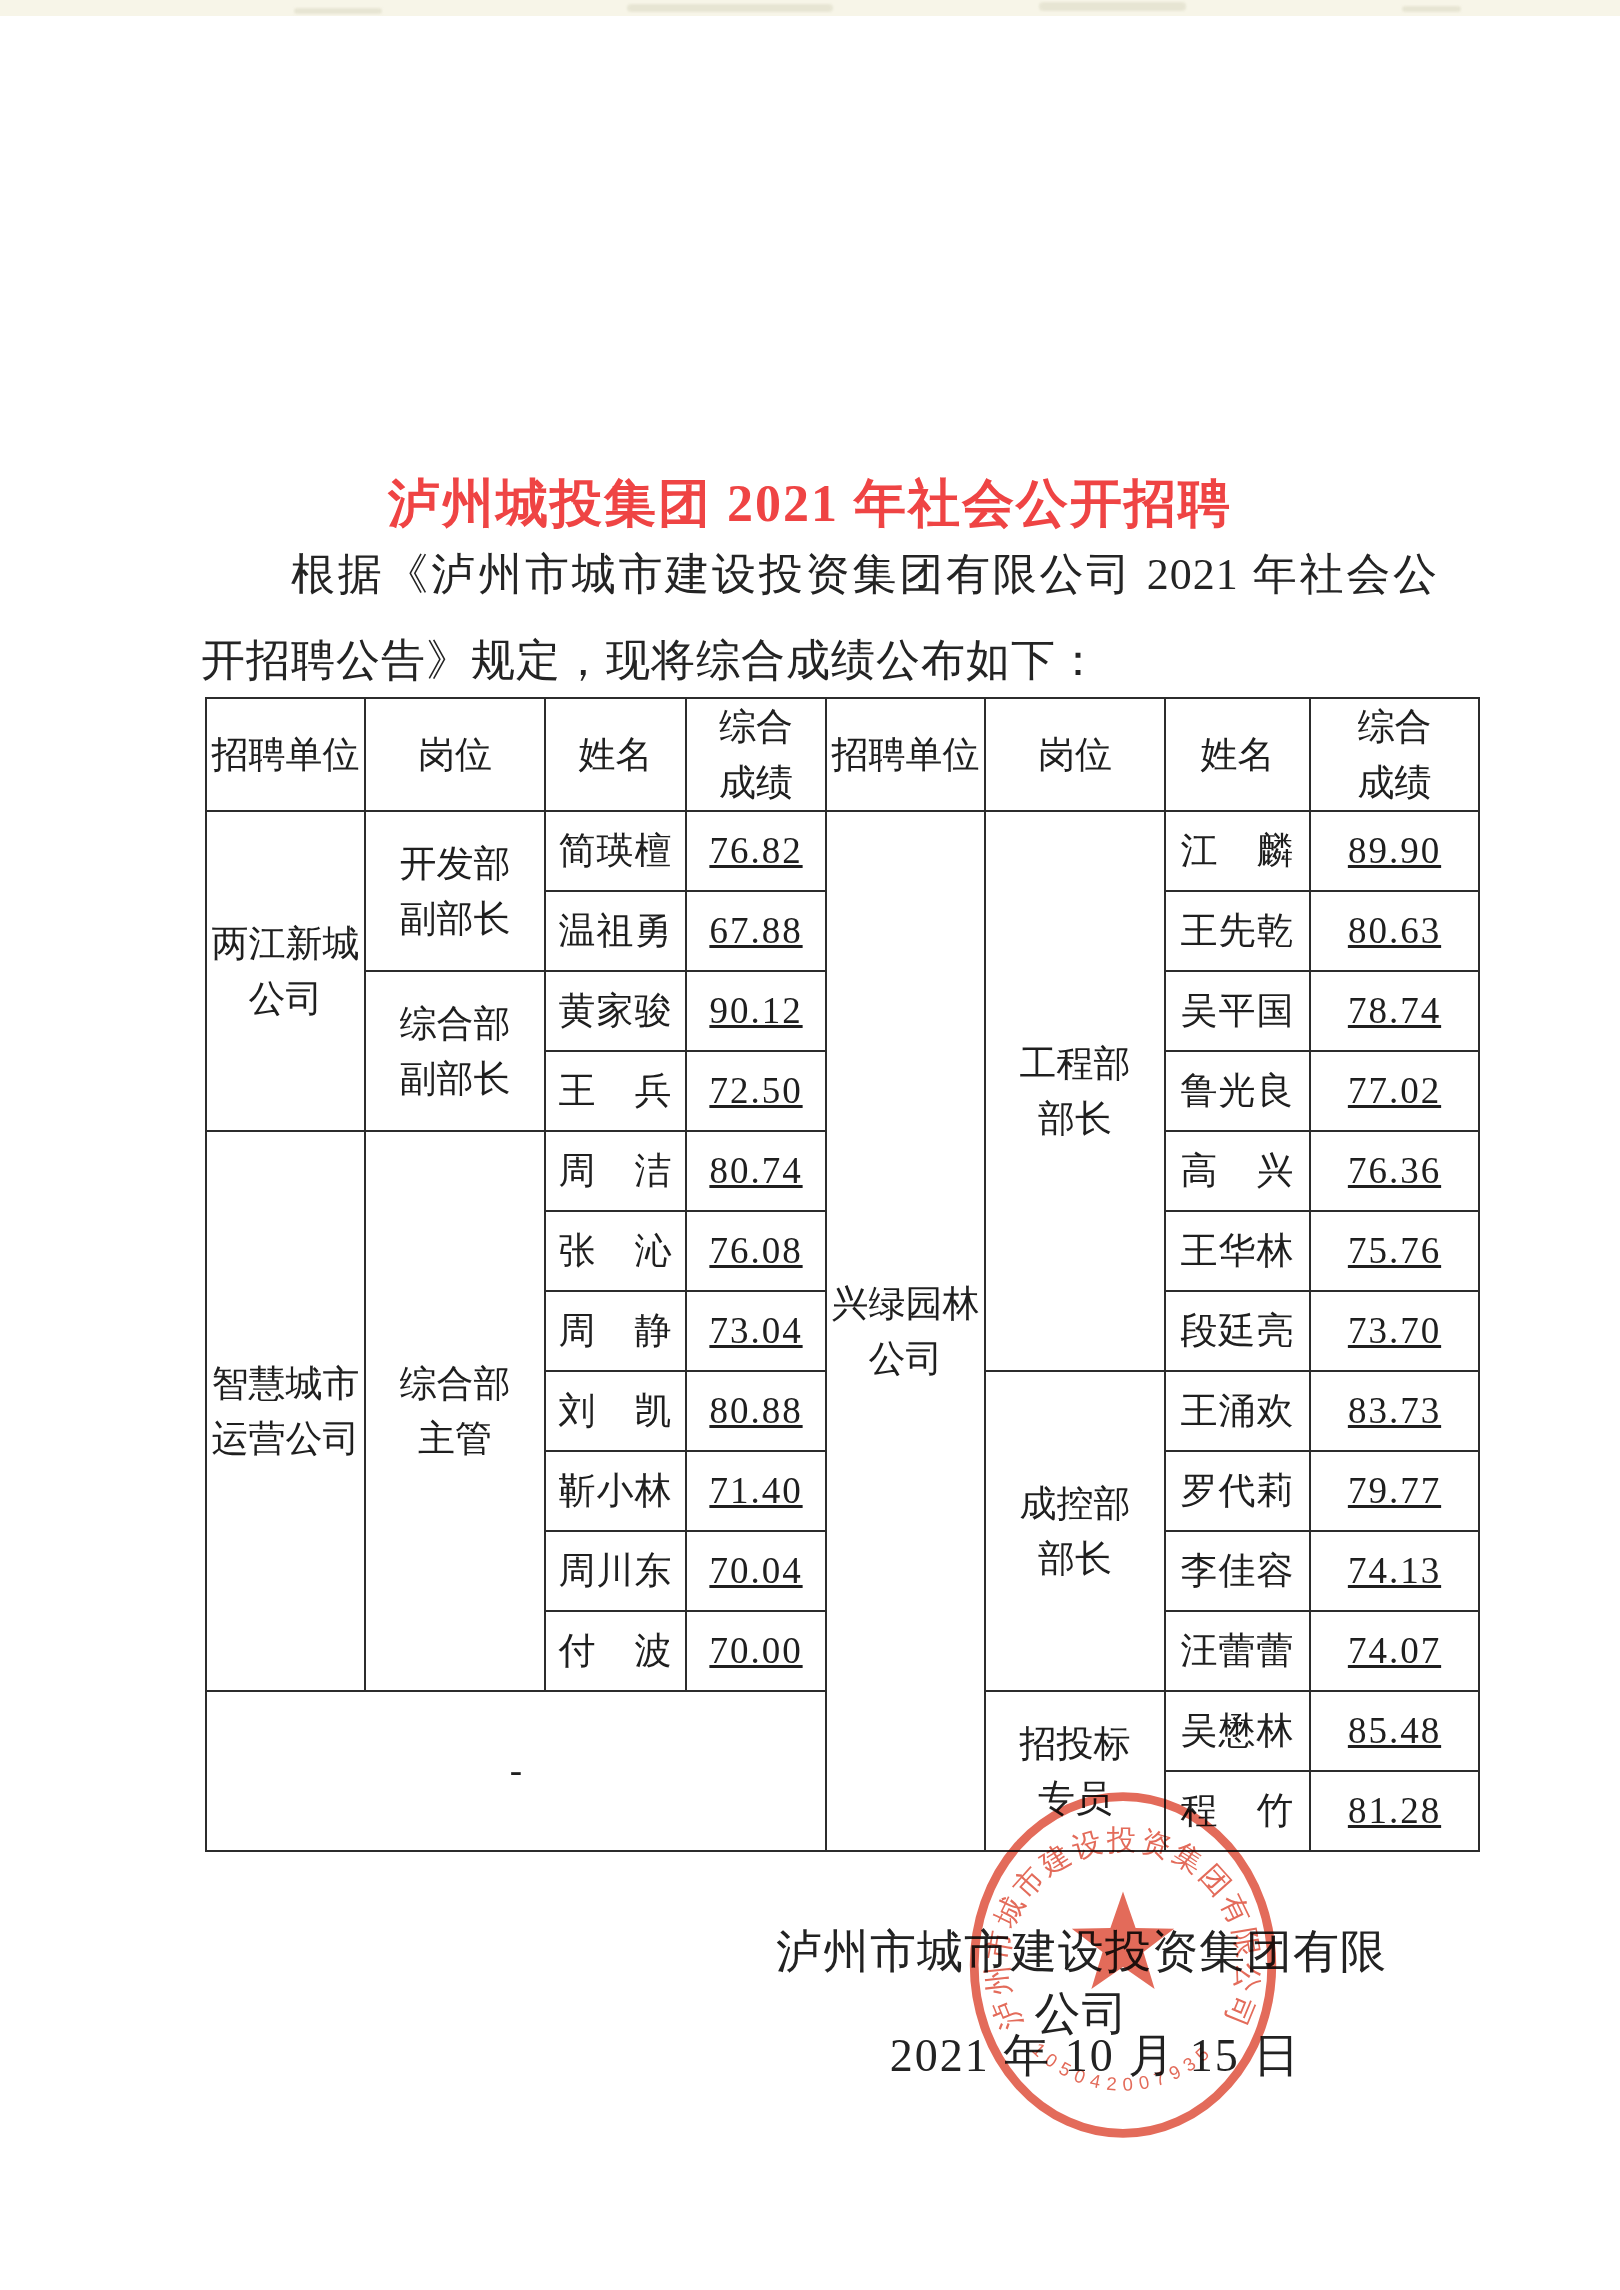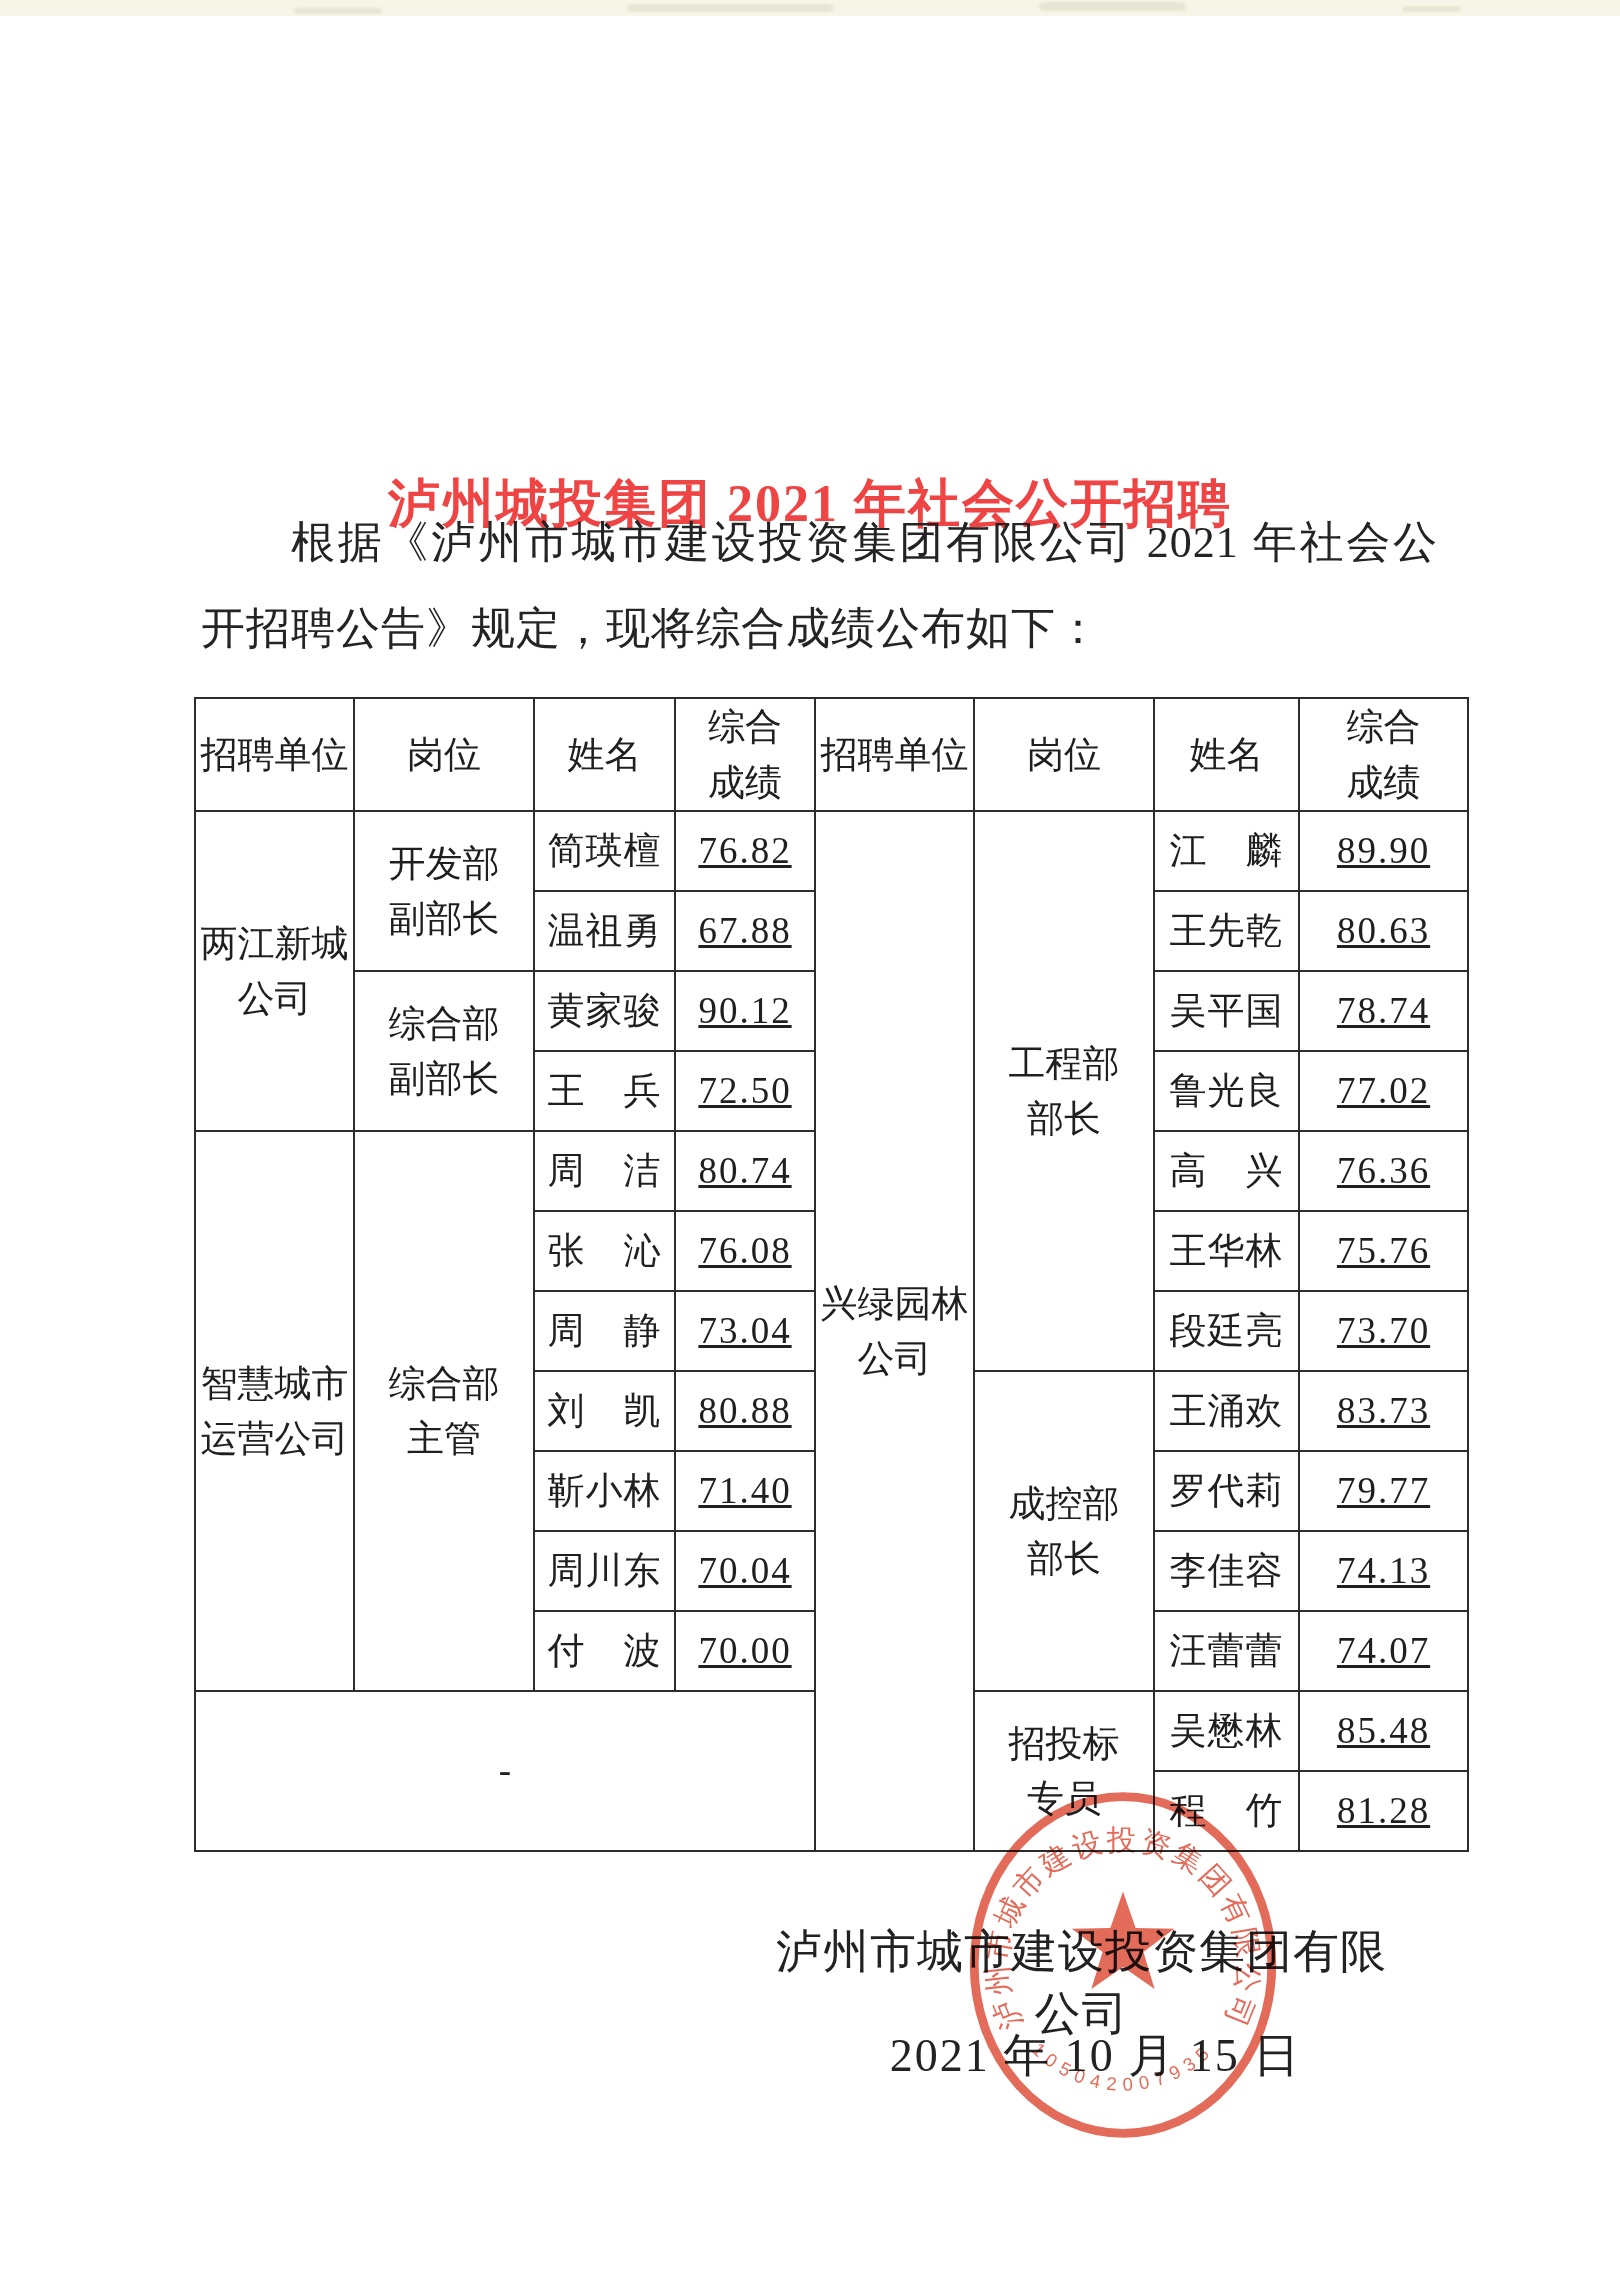--- a/index.html
+++ b/index.html
@@ -14,27 +14,27 @@
   .s2{left:1039px;top:2px;width:147px;height:8.8px;}
   .s3{left:294px;top:7.8px;width:88px;height:5.9px;}
   .s4{left:1402px;top:5.9px;width:59px;height:5.9px;}
 
   .title-block{
     position:absolute;left:0;top:289px;width:1620px;text-align:center;
     font-size:52px;line-height:143px;font-weight:700;color:#ef4444;letter-spacing:2px;
     white-space:pre-line;
   }
   .intro{
-    position:absolute;left:201px;top:500px;width:1237px;
+    position:absolute;left:201px;top:532px;width:1237px;
     font-size:44px;line-height:86px;letter-spacing:1px;
     text-align:justify;text-indent:90px;color:#242424;margin:0;
   }
 
   table.score{
-    position:absolute;left:194px;top:697px;width:1273px;
+    position:absolute;left:205px;top:697px;width:1273px;
     border-collapse:collapse;table-layout:fixed;
     border:2.9px solid #2b2b2b;
   }
   table.score td{
     border:2px solid #2c2c2c;text-align:center;vertical-align:middle;
     font-size:37px;color:#1f1f1f;white-space:pre-line;line-height:1.5;
     padding:0;overflow:hidden;
   }
   tr.hdr{height:85px;}
   tr.row{height:80px;}

